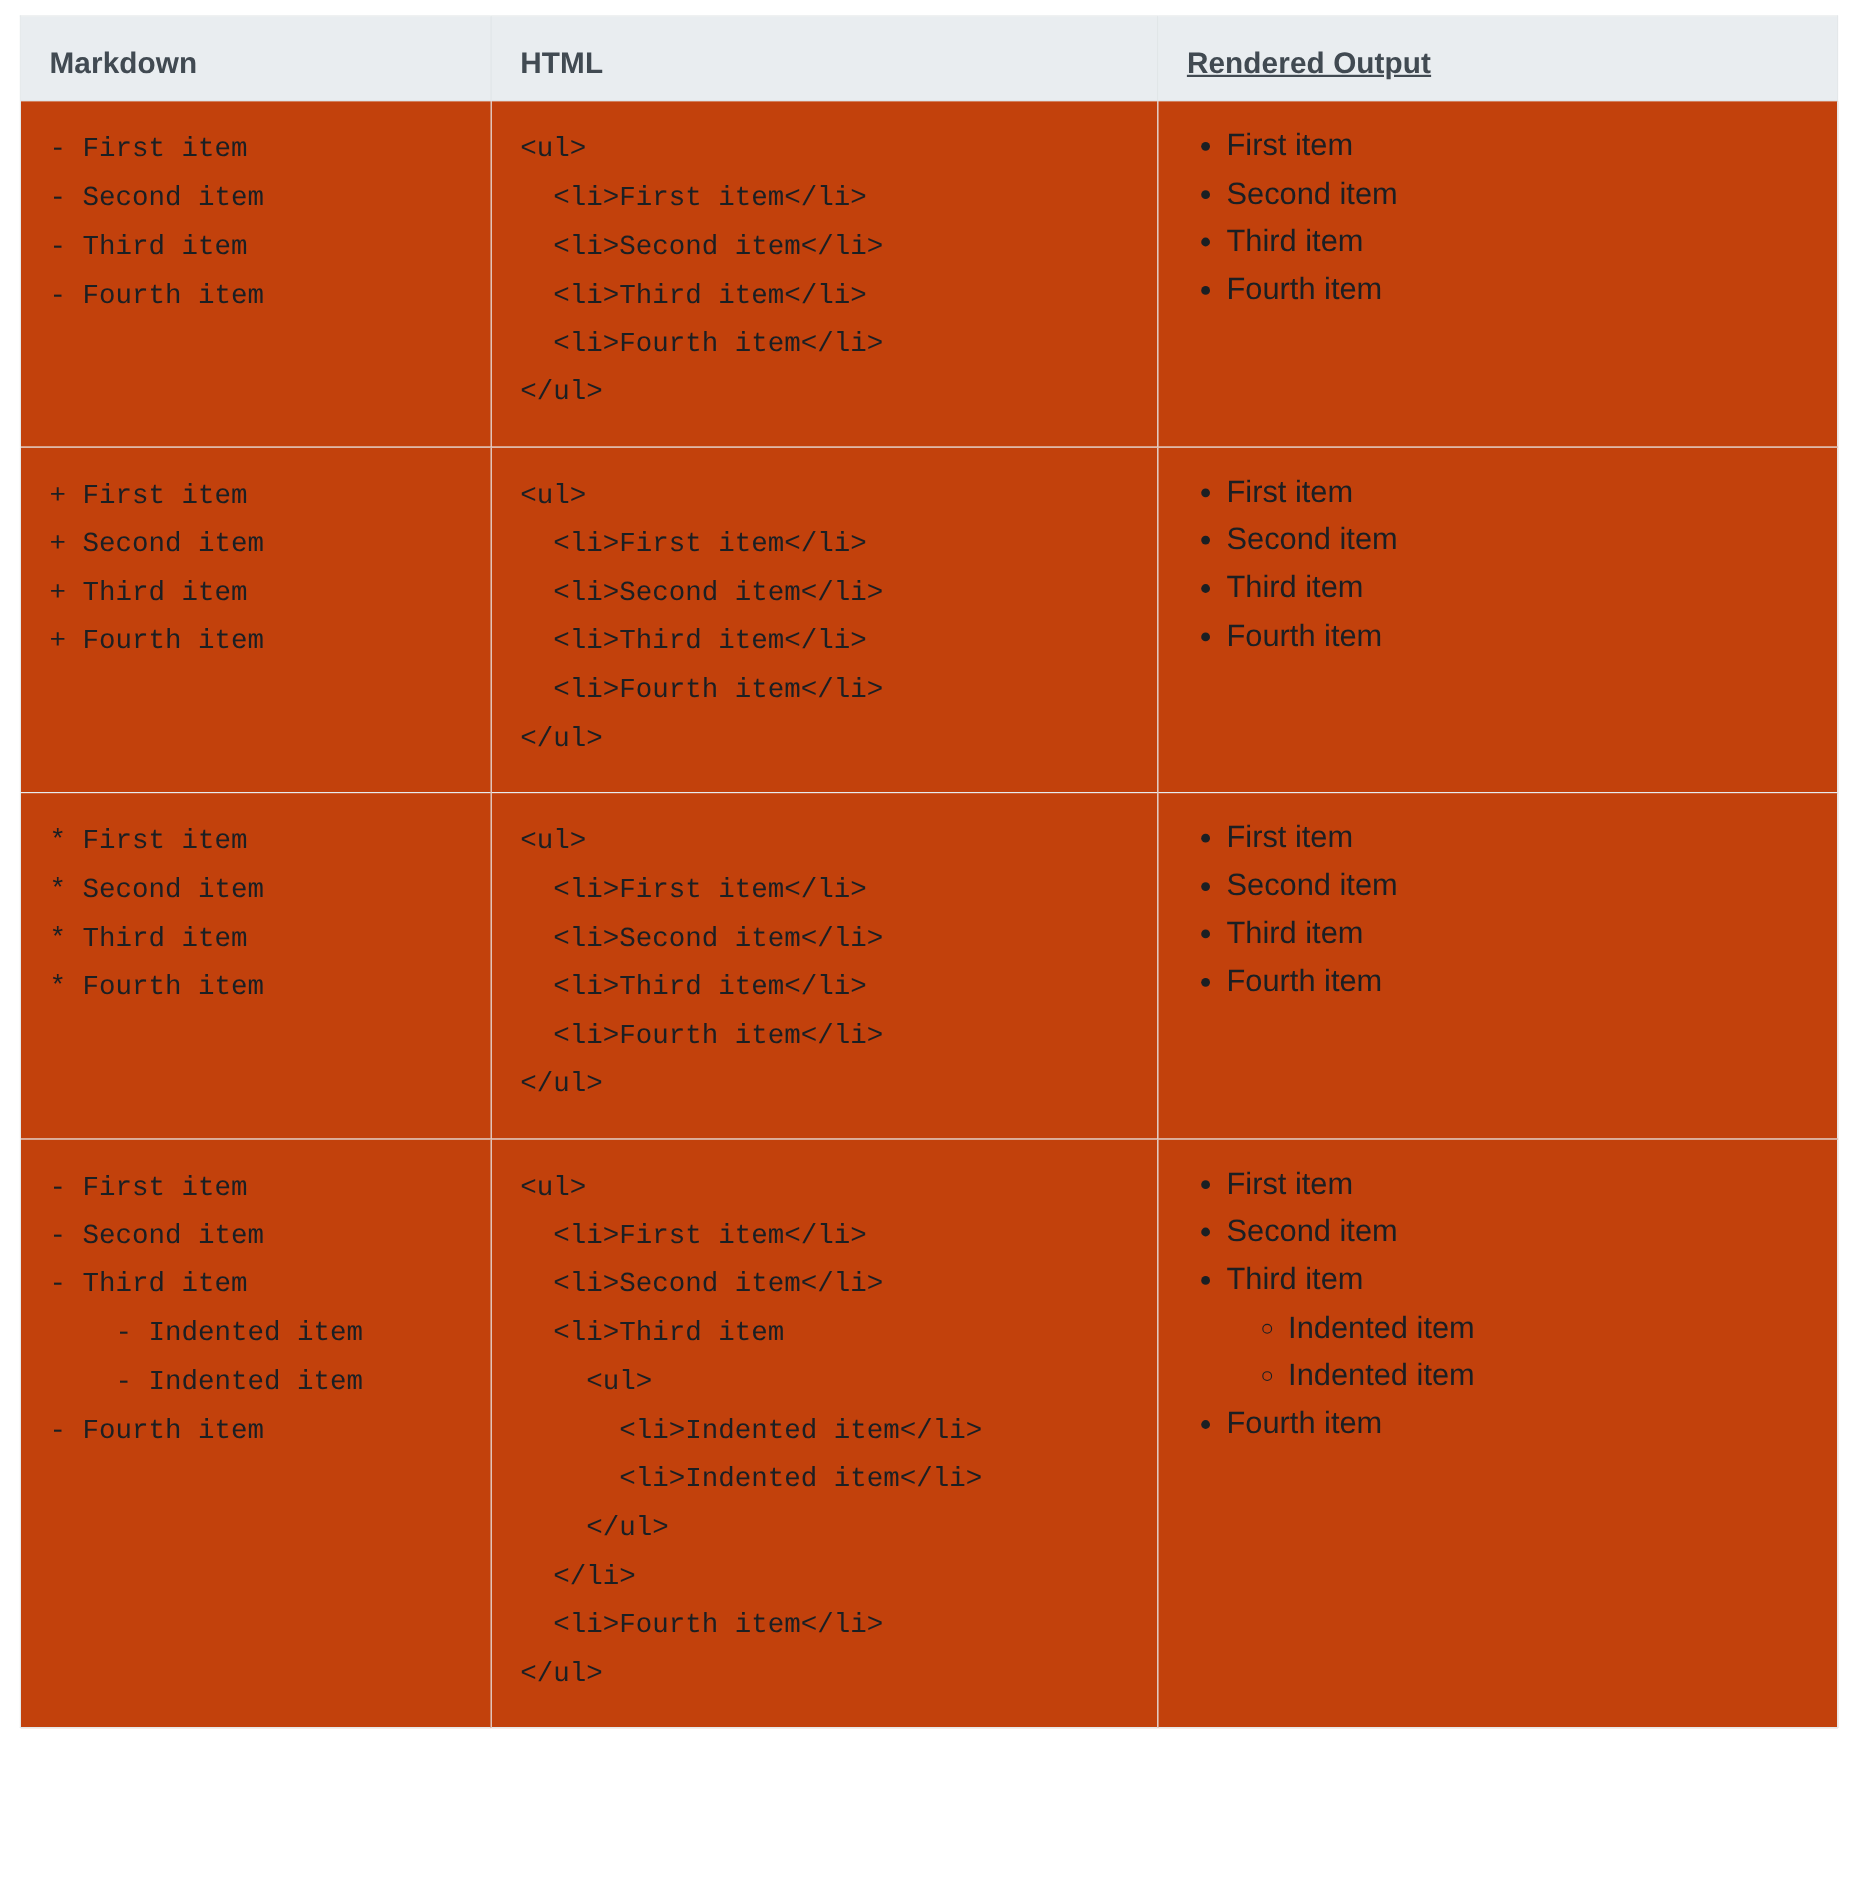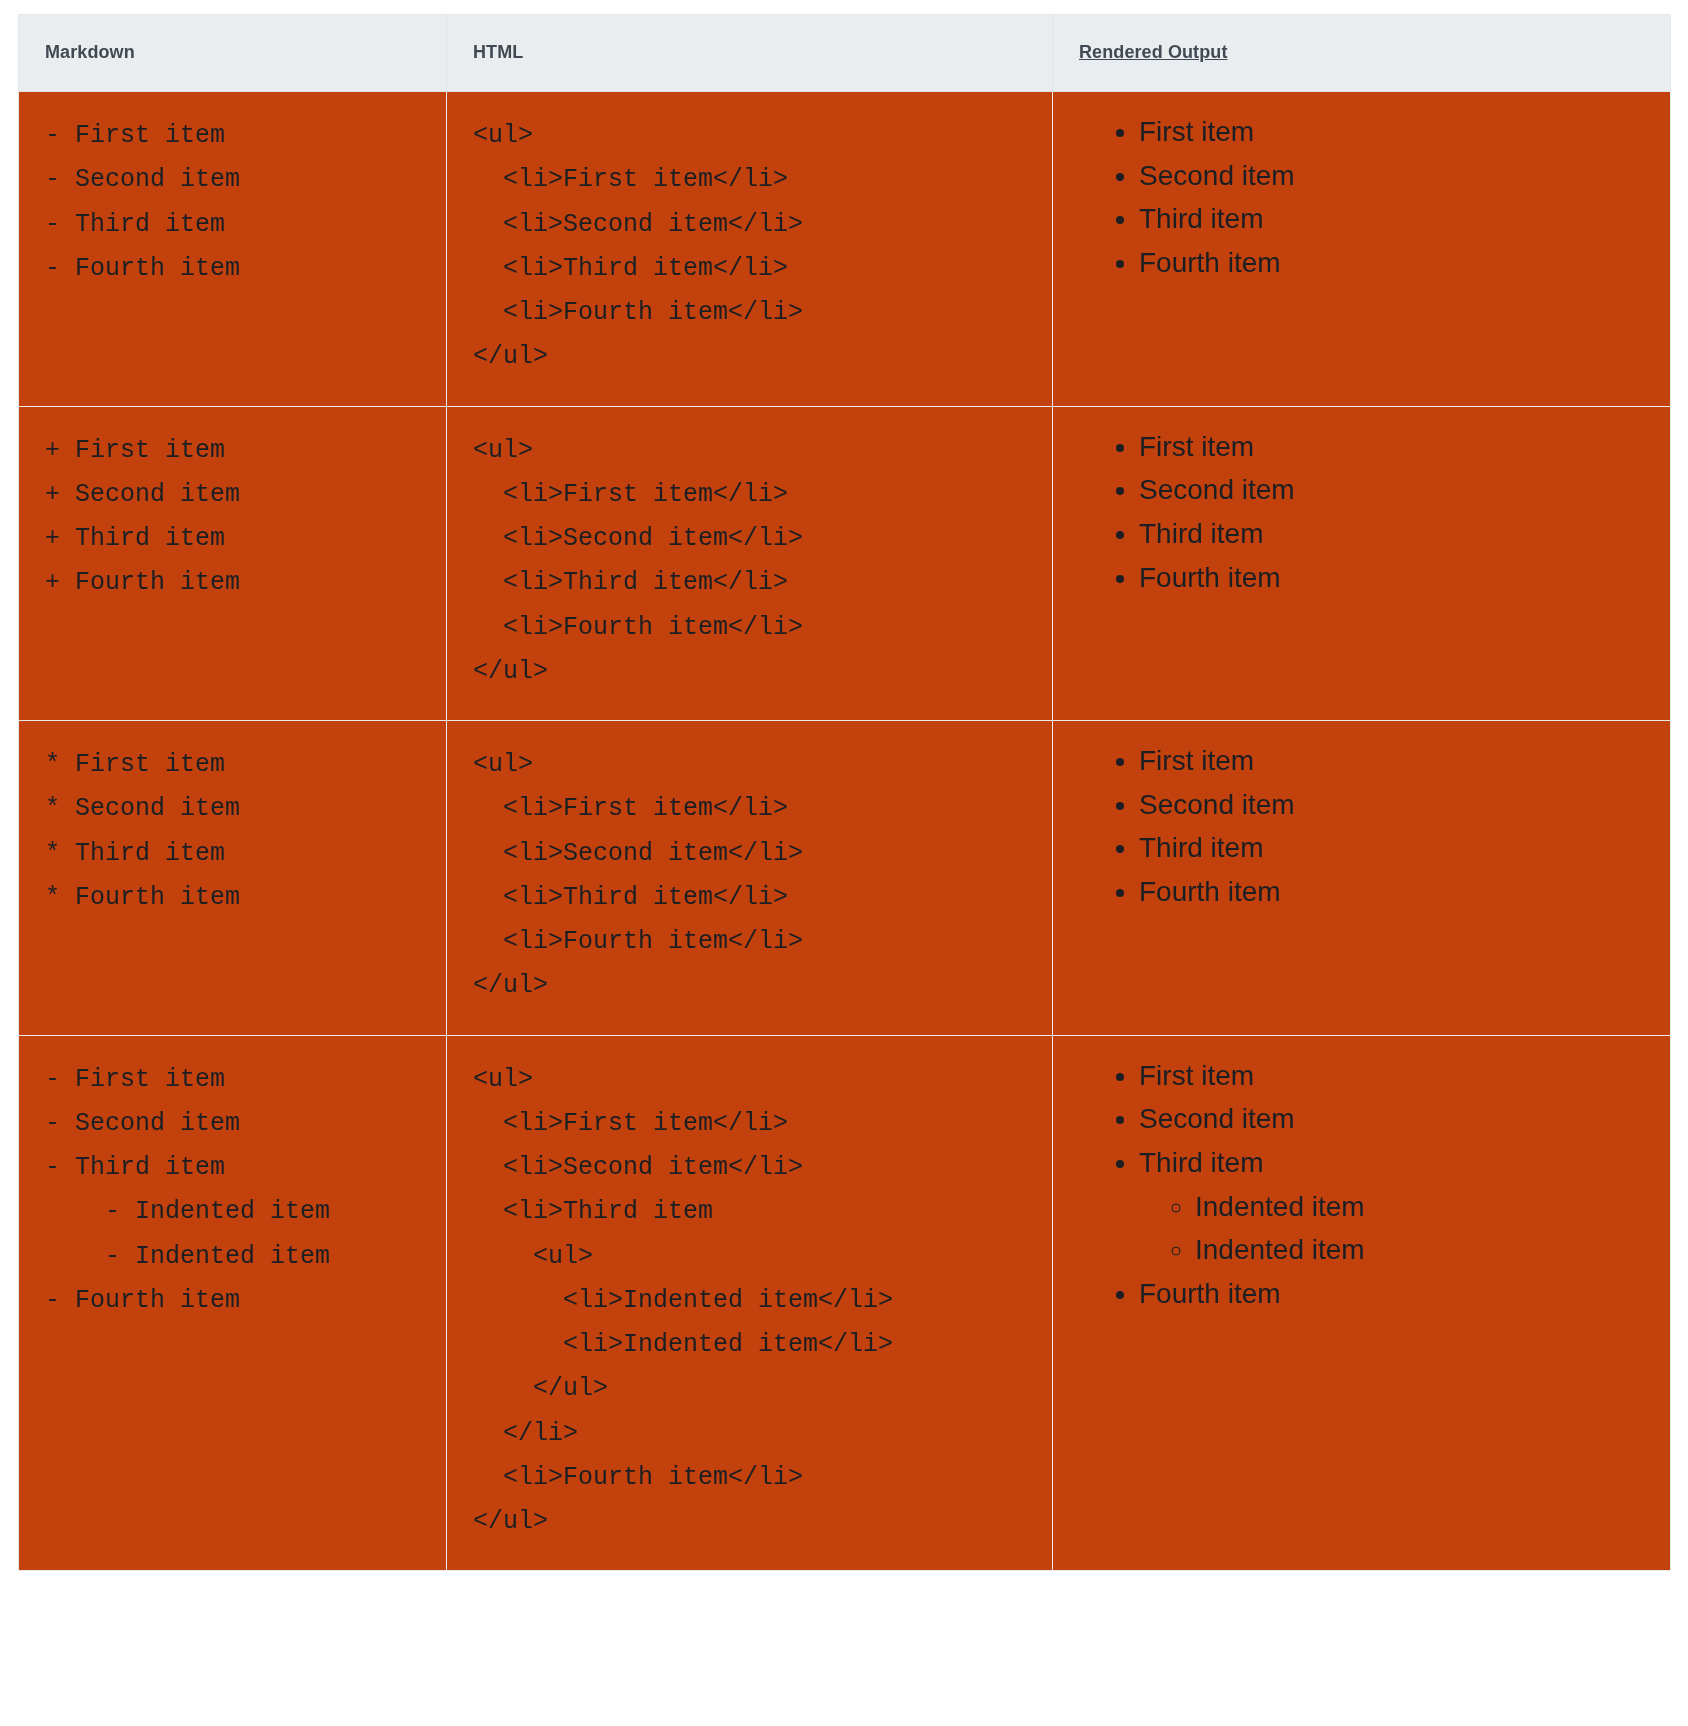--- a/index.html
+++ b/index.html
@@ -31,24 +31,24 @@
   }
 
   .syntax-table col.col-markdown { width: 428px; }
   .syntax-table col.col-html     { width: 606px; }
   .syntax-table col.col-rendered { width: 618px; }
 
   thead th {
     background: #e9edf0;
     text-align: left;
     font-family: "Liberation Sans", sans-serif;
-    font-size: 18px;
+    font-size: 27px;
     font-weight: bold;
     color: #414a52;
-    padding: 27px 26px 28px 26px;
+    padding: 27px 26px 18px 26px;
     border-right: 1px solid #dfe4e7;
     border-bottom: 1px solid #dfe4e7;
     letter-spacing: 0.1px;
   }
   thead th:last-child { border-right: none; text-decoration: underline; }
 
   tbody td {
     vertical-align: top;
     border-top: 1px solid #e8ecee;
     border-right: 1px solid #e8ecee;
@@ -64,21 +64,21 @@
     line-height: 1.77;
     color: #1b1f23;
     white-space: pre;
     margin: 0;
     padding: 0;
     tab-size: 2;
   }
 
   .rendered-cell {
     padding-top: 18px;
-    padding-left: 38px;
+    padding-left: 14px;
   }
 
   .rendered-list,
   .rendered-sublist {
     margin: 0;
     padding: 0 0 0 48px;
     font-family: "Liberation Sans", sans-serif;
     font-size: 28px;
     line-height: 1.56;
     color: #1b1f23;

